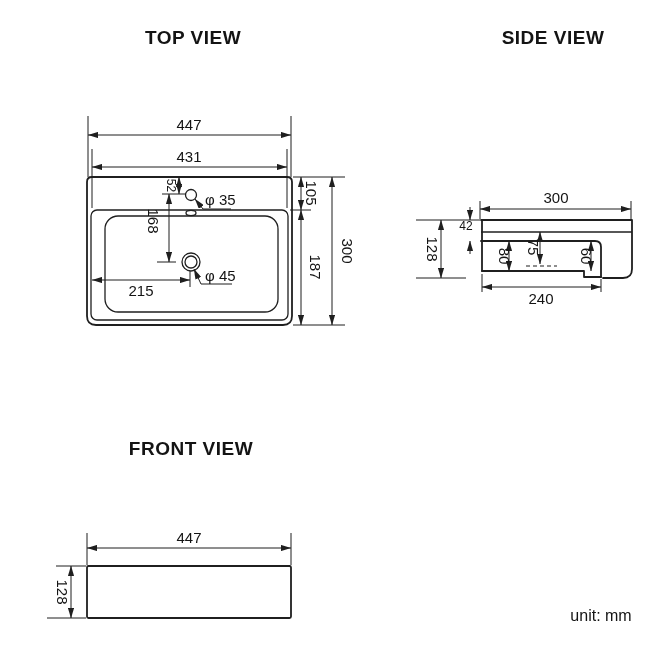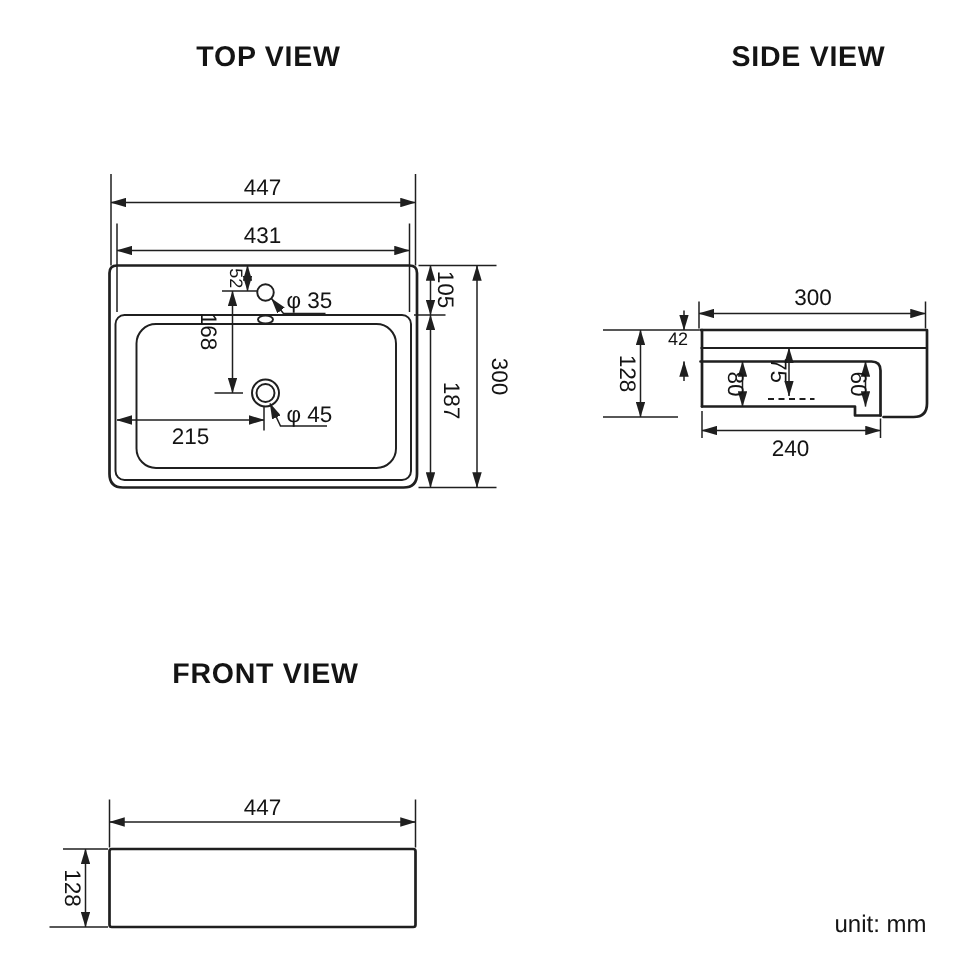--- a/index.html
+++ b/index.html
@@ -1,16 +1,16 @@
 <!DOCTYPE html>
 <html><head>
 <meta charset="utf-8">
 <style>
   html,body{margin:0;padding:0;background:#ffffff;}
-  .stage{position:relative;width:628px;height:650px;background:#ffffff;overflow:hidden;}
+  .stage{position:relative;width:628px;height:650px;background:#ffffff;overflow:hidden;padding-left:14px;}
   svg{display:block;}
   .ol  {stroke:#1f1f1f;stroke-width:1.8;fill:none;stroke-linejoin:round;stroke-linecap:round;}
   .ol2 {stroke:#1f1f1f;stroke-width:1.3;fill:none;}
   .dm  {stroke:#1f1f1f;stroke-width:1;fill:none;}
   .dash{stroke:#1f1f1f;stroke-width:1.2;fill:none;stroke-dasharray:4 3;}
   text{font-family:"Liberation Sans","DejaVu Sans",sans-serif;fill:#141414;}
   .dt {font-size:15px;text-anchor:middle;}
   .dts{font-size:12px;text-anchor:middle;}
   .dia{font-size:15px;text-anchor:start;}
   .ttl{font-size:19px;font-weight:bold;text-anchor:middle;letter-spacing:.5px;}

